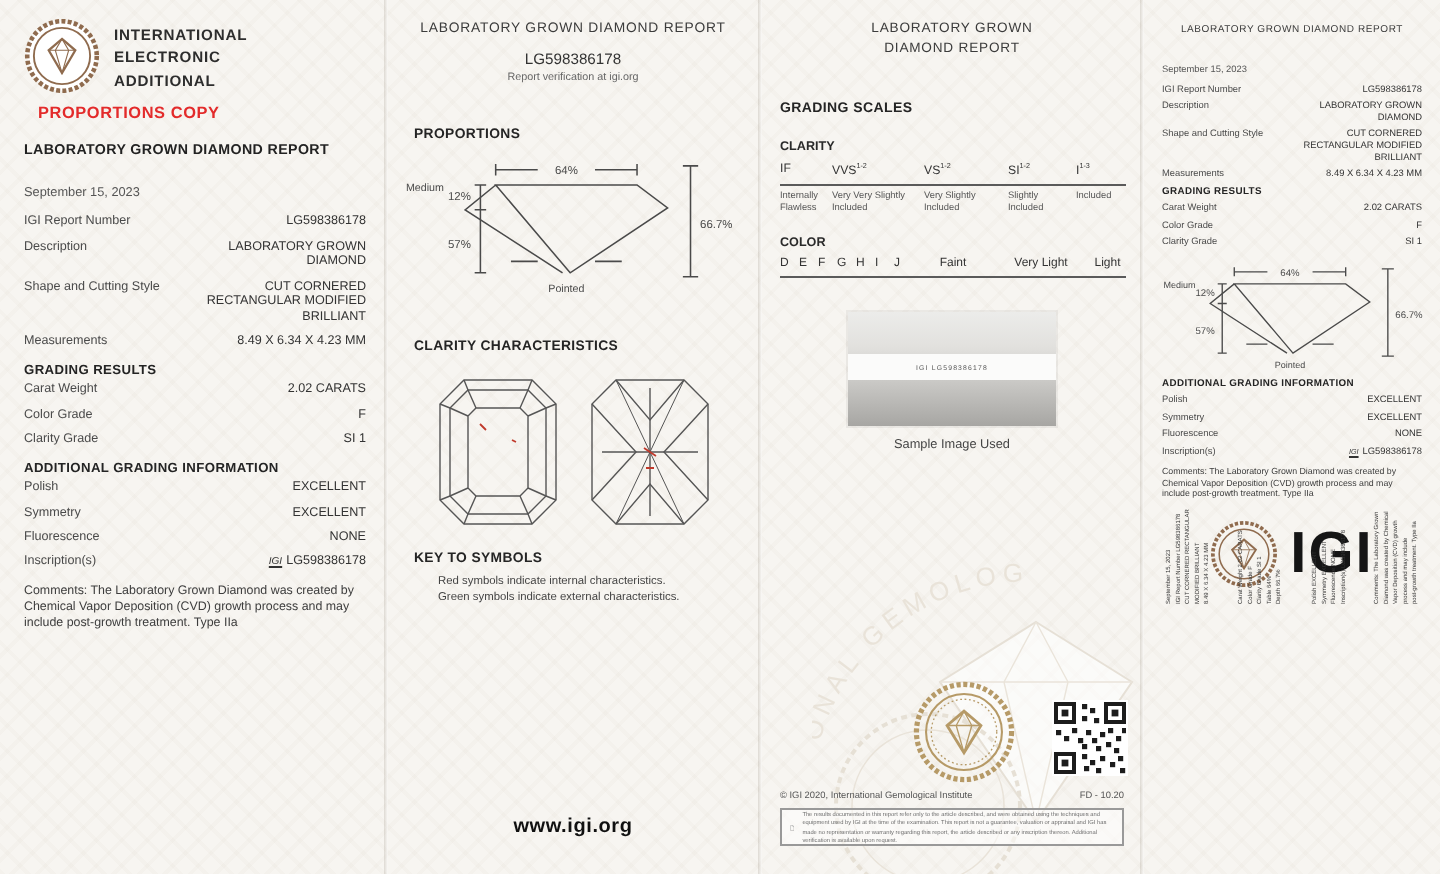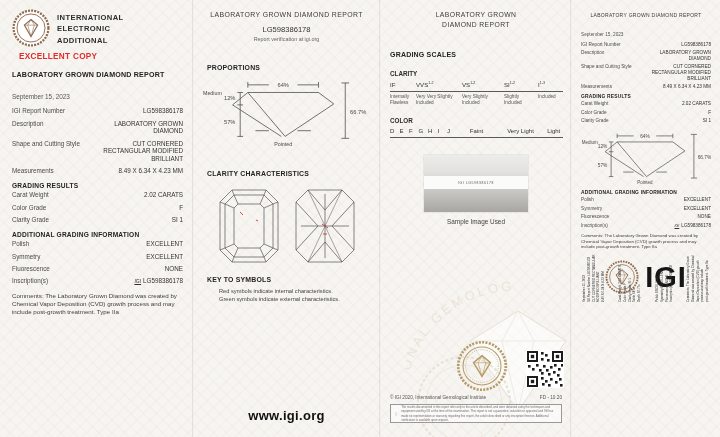--- a/index.html
+++ b/index.html
@@ -29,21 +29,21 @@
   .insc-pre{font-style:italic;font-size:5px;text-decoration:underline;margin-right:2px;}
   
   .p2{left:193px;width:187px;}
   .p2-head{text-align:center;font-size:6.9px;letter-spacing:.4px;color:#3c3c3c;margin-top:11px;}
   .p2-num{text-align:center;font-size:7.6px;color:#333;margin-top:7px;}
   .p2-verif{text-align:center;font-size:5.4px;color:#666;margin-top:2px;}
   .p2 .sec-h{font-weight:bold;font-size:6.9px;color:#242424;margin:22px 0 0 14px;letter-spacing:.2px;}
   .propsvg{display:block;margin:8px auto 0;}
   .clarsvg{display:block;margin:9px auto 0;}
   .keylines{font-size:5.7px;color:#444;line-height:1.45;margin:4px 0 0 26px;}
-  .site{position:absolute;left:0;right:0;top:408px;text-align:center;font-weight:bold;font-size:13px;color:#101010;letter-spacing:.3px;}
+  .site{position:absolute;left:0;right:0;top:408px;text-align:center;font-weight:bold;font-size:10px;color:#101010;letter-spacing:.3px;}
   
   .p3{left:380px;width:192px;}
   .p3-head{text-align:center;font-size:6.8px;letter-spacing:.4px;color:#3c3c3c;margin-top:10px;line-height:1.4;}
   .p3 .sec-h{font-weight:bold;font-size:7px;color:#242424;margin:22px 0 0 10px;letter-spacing:.2px;}
   .sub-h{font-weight:bold;font-size:6.3px;color:#2a2a2a;margin:12px 0 0 10px;}
   .scale{margin:4px 9px 0 10px;}
   .grades-row{display:flex;border-bottom:1px solid #5a5a5a;padding-bottom:3px;font-size:6.1px;color:#333;}
   .desc-row{display:flex;font-size:4.7px;color:#555;line-height:1.2;padding-top:2px;}
   .c0{flex:0 0 26px;} .c1{flex:0 0 46px;} .c2{flex:0 0 42px;} .c3{flex:0 0 34px;} .c4{flex:1;}
   sup.sgr{font-size:3.6px;}
@@ -91,21 +91,21 @@
         <circle cx="20" cy="20" r="14.8" fill="none" stroke="#8f6b4e" stroke-width="1"></circle>
         <path d="M20 11 L27 17 L20 29 L13 17 Z" fill="none" stroke="#8f6b4e" stroke-width="1.2"></path>
         <path d="M13 17 H27 M20 11 L16.5 17 L20 29 M20 11 L23.5 17 L20 29" fill="none" stroke="#8f6b4e" stroke-width="0.6"></path>
       </svg>
       <div class="inst-name">
         <div>INTERNATIONAL</div>
         <div>ELECTRONIC</div>
         <div>ADDITIONAL</div>
       </div>
     </div>
-    <div class="ecopy">EXCELLENT COPY</div>
+    <div class="ecopy">PROPORTIONS COPY</div>
     <div class="p1-title">LABORATORY GROWN DIAMOND REPORT</div>
 
     <div class="date">September 15, 2023</div>
 
     <div class="row">
       <span class="lbl">IGI Report Number</span>
       <span class="val">LG598386178</span>
     </div>
     <div class="row">
       <span class="lbl">Description</span>

